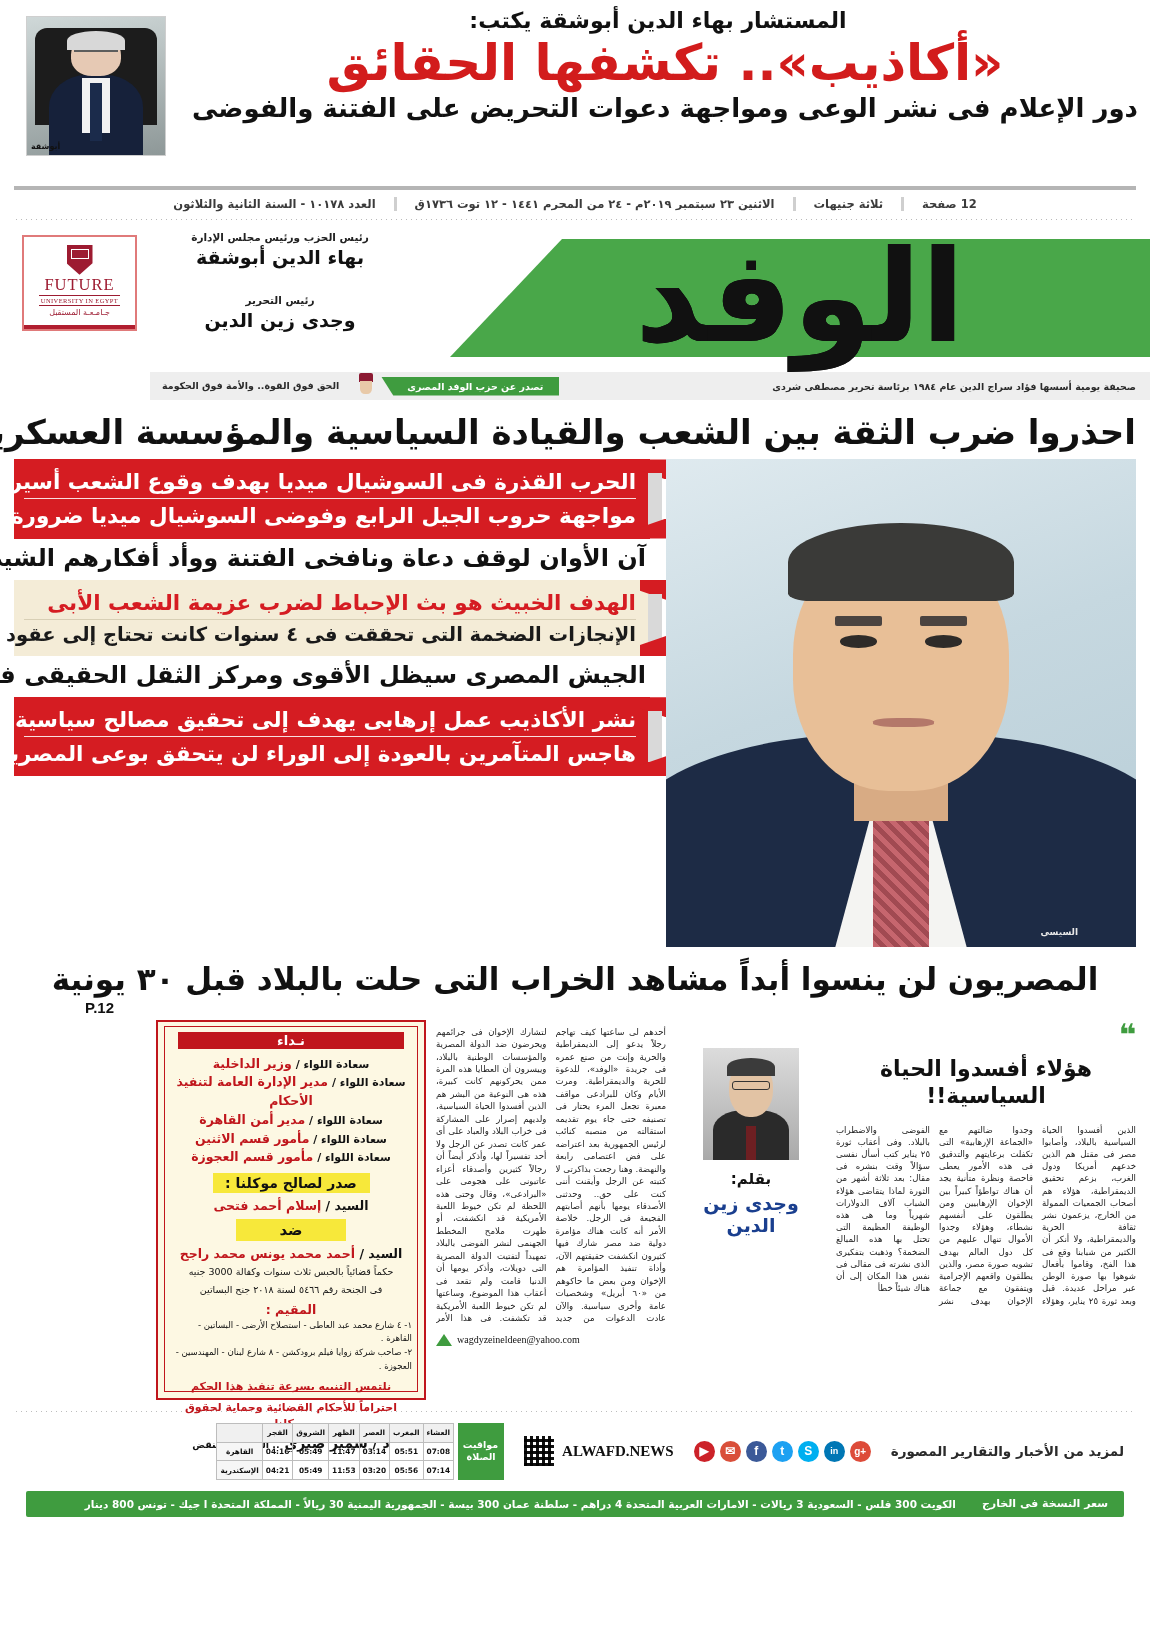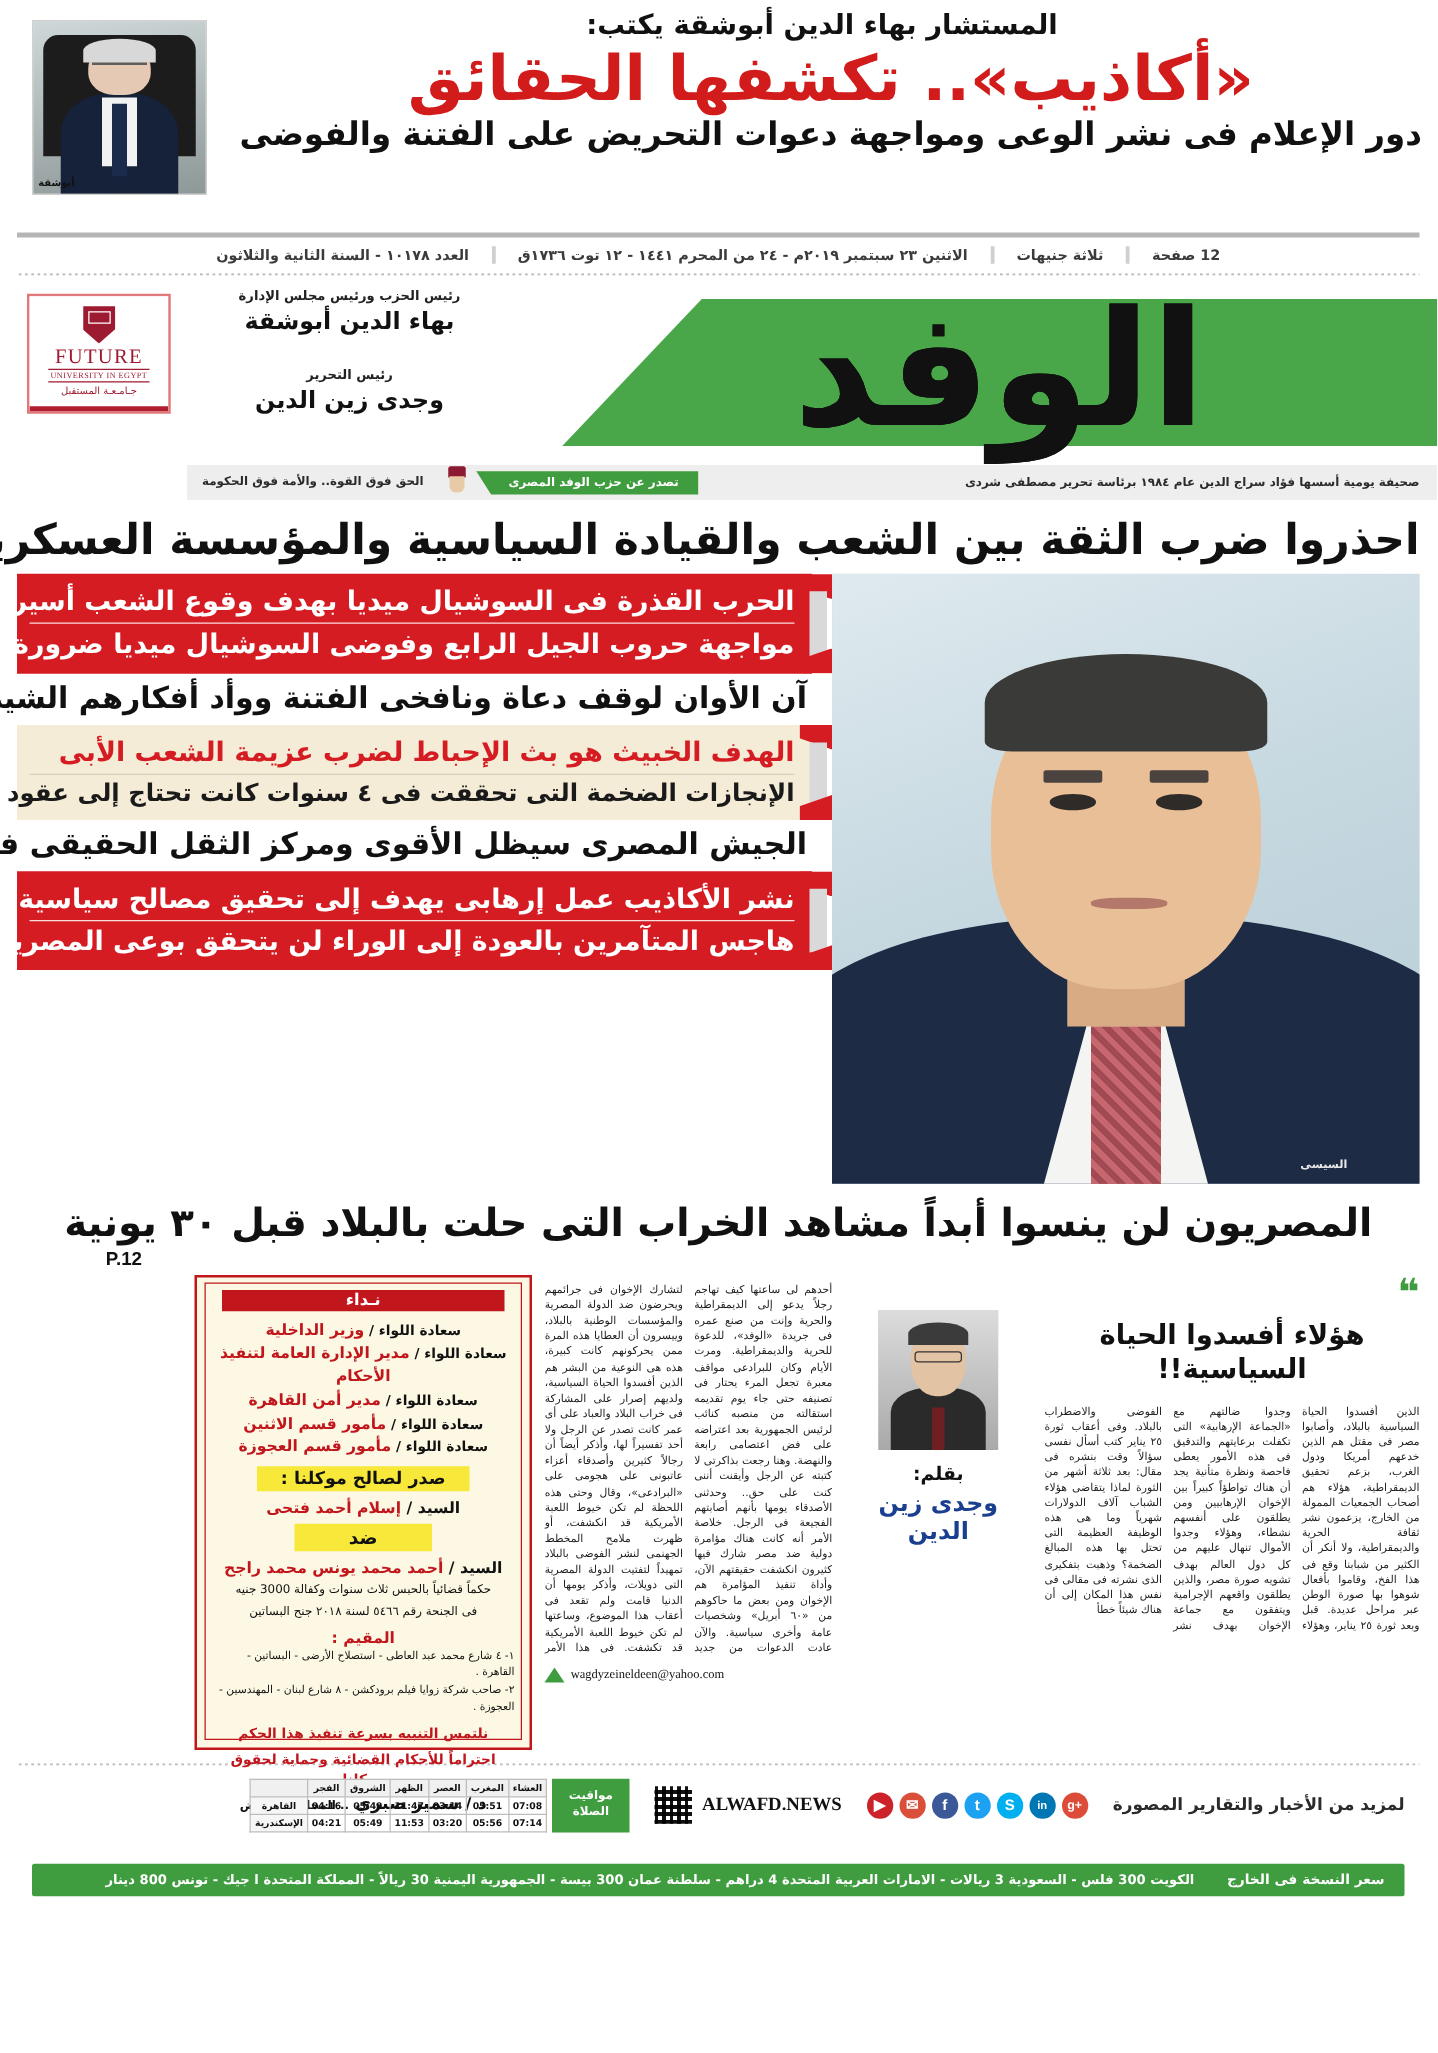--- a/index.html
+++ b/index.html
@@ -249,21 +249,21 @@
   }
   .legal-inner { border:1px solid #c0161c; padding:5px 5px 7px 5px; height:100%; }
   .legal-banner {
     background:#c0161c; color:#fff; font-size:13px; font-weight:bold; text-align:center;
     letter-spacing:6px; padding:1px 0; margin:0 8px 6px 8px;
   }
   .legal-line { font-size:11px; text-align:center; color:#111; font-weight:bold; line-height:1.5; }
   .legal-line .hi { color:#c0161c; font-size:12.5px; }
   .legal-yellow {
     background:#f7e83a; color:#111; font-weight:bold; font-size:14px; text-align:center;
-    padding:2px 0; margin:6px auto 5px auto; width:170px;
+    padding:2px 0; margin:6px auto 5px auto; width:157px;
   }
   .legal-yellow.small { width:110px; font-size:15px; }
   .legal-party { font-size:12.5px; font-weight:bold; text-align:center; color:#111; margin:2px 0; }
   .legal-party .red { color:#c0161c; }
   .legal-fine { font-size:9.5px; color:#111; text-align:center; line-height:1.5; margin-top:4px; }
   .legal-sub { font-size:12.5px; font-weight:bold; color:#c0161c; text-align:center; margin:4px 0 2px 0; }
   .legal-addr { font-size:8.6px; color:#111; text-align:right; line-height:1.6; }
   .legal-close { font-size:11px; font-weight:bold; color:#c0161c; text-align:center; line-height:1.45; margin-top:5px; }
   .legal-sign { font-size:14px; font-weight:bold; color:#111; text-align:center; margin-top:4px; }
   .legal-sign .sm { font-size:9.5px; }
@@ -283,21 +283,21 @@
          font-family:"Liberation Sans", sans-serif; }
   .brandblk { display:flex; align-items:center; gap:8px; direction:ltr; }
   .qr { width:30px; height:30px; background:
         repeating-linear-gradient(0deg,#111 0 3px,#fff 3px 6px),
         repeating-linear-gradient(90deg,#111 0 3px,transparent 3px 6px);
         background-blend-mode: multiply; }
   .brandtxt { font-family:"Liberation Serif", serif; font-size:15px; font-weight:bold; color:#111; }
   .prayer-wrap { display:flex; align-items:stretch; direction:rtl; gap:4px; }
   .prayer-tag {
     background:#3f9c3f; color:#fff; font-size:9.5px; font-weight:bold;
-    padding:4px 6px; text-align:center; line-height:1.35; width:62px;
+    padding:16px 6px; text-align:center; line-height:1.35; width:46px;
     display:flex; flex-direction:column; justify-content:center;
   }
   table.prayer { border-collapse:collapse; direction:rtl; }
   table.prayer td, table.prayer th {
     border:1px solid #bdbdbd; font-size:7.4px; padding:2px 3px; text-align:center;
     color:#111; font-weight:bold; white-space:nowrap;
   }
   table.prayer th { background:#f0f0f0; }
   table.prayer td.city { background:#f6f6f6; }
 

